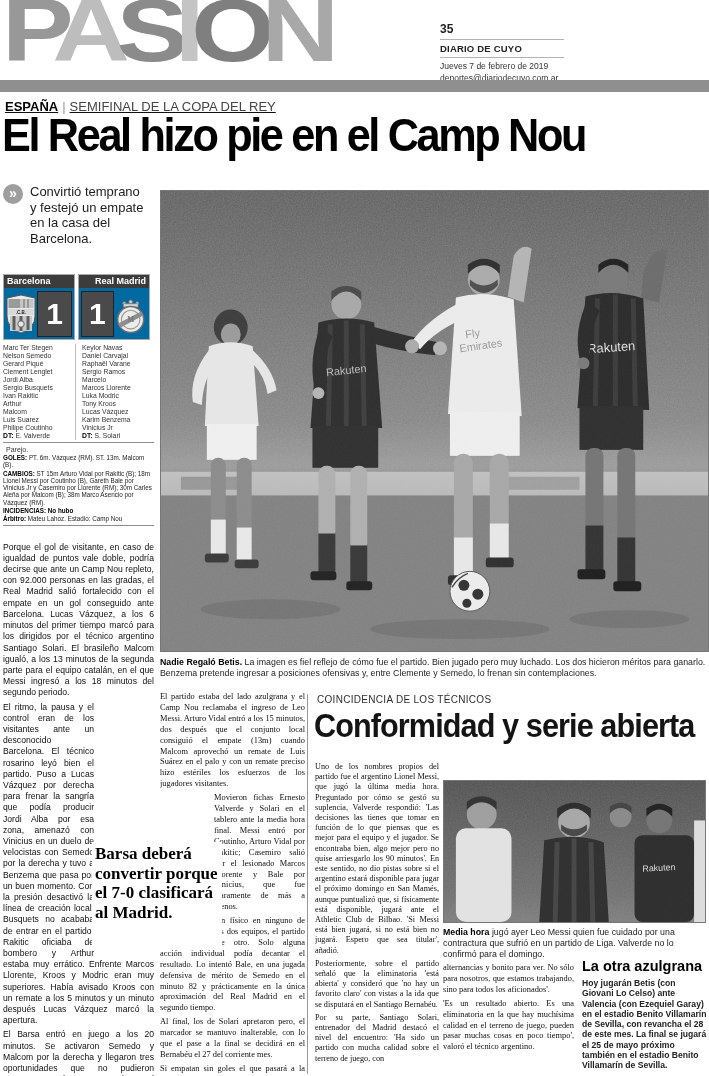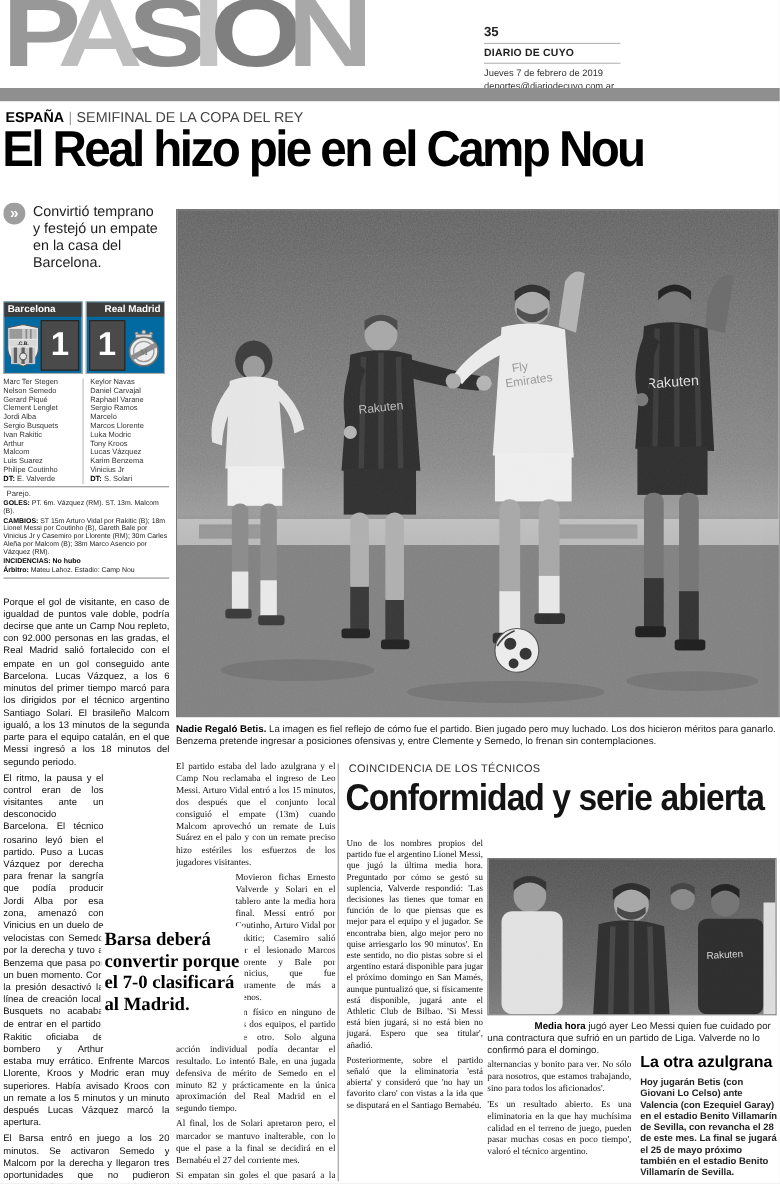--- a/index.html
+++ b/index.html
@@ -10,21 +10,21 @@
   .masthead{position:absolute;left:2px;top:-14px;font-weight:bold;font-size:96px;line-height:96px;
             letter-spacing:-12px;transform:scaleX(1.12) scaleY(0.92);transform-origin:top left;
             white-space:nowrap;z-index:2;}
   .hmeta{position:absolute;left:440px;top:22px;width:124px;font-size:8.5px;color:#222;}
   .hmeta .pn{font-size:12px;font-weight:bold;margin-bottom:2px;}
   .hmeta .nl{border-top:1px solid #b3b3b3;margin:3px 0;}
   .hmeta .np{font-weight:bold;font-size:9.5px;letter-spacing:.2px;}
   .hmeta .dt,.hmeta .em{font-size:8.5px;color:#333;margin-top:2px;}
   .graybar{position:absolute;left:0;top:80px;width:709px;height:12px;background:#8f8f8f;}
 
-  .kickline{position:absolute;left:5px;top:99px;font-size:13px;white-space:nowrap;}
+  .kickline{position:absolute;left:5px;top:99px;font-size:13px;white-space:nowrap;text-decoration:underline;}
   .kickline b{color:#000;}
   .kickline .sep{color:#999;margin:0 4px;}
   .kickline .rest{color:#444;}
   .headline{position:absolute;left:2px;top:108px;font-size:46px;font-weight:bold;letter-spacing:-2.5px;
             transform:scaleX(0.94);transform-origin:left;white-space:nowrap;color:#000;}
 
   
   .leftcol{position:absolute;left:3px;top:184px;width:151px;height:892px;overflow:hidden;}
   .leadrow{display:flex;height:90px;margin-bottom:0;}
   .badge{flex:0 0 20px;height:20px;border-radius:50%;background:#9e9e9e;color:#fff;
@@ -72,21 +72,21 @@
   
   .vrule{position:absolute;left:307px;top:694px;height:380px;border-left:1px solid #999;}
   .kick2{position:absolute;left:317px;top:694px;font-size:10px;color:#2e2e2e;letter-spacing:.3px;}
   .head2{position:absolute;left:314px;top:706px;font-size:34px;font-weight:bold;letter-spacing:-1px;
          transform:scaleX(0.9);transform-origin:left;white-space:nowrap;color:#141414;}
   .colA{position:absolute;left:315px;top:762px;width:124px;height:314px;overflow:hidden;
         font-family:"Liberation Serif",serif;font-size:8.2px;line-height:10.2px;text-align:justify;color:#0e0e0e;}
   .colA p{margin:0 0 3px 0;}
   .photo2{position:absolute;left:443px;top:780px;width:263px;height:143px;border:1px solid #777;box-sizing:border-box;}
   .cap2{position:absolute;left:443px;top:927px;width:263px;font-size:8.8px;line-height:10.8px;color:#222;}
-  .cap2 b{color:#000;margin-left:43px;}
+  .cap2 b{color:#000;}
   .colB{position:absolute;left:443px;top:963px;width:131px;height:113px;overflow:hidden;
         font-family:"Liberation Serif",serif;font-size:8.4px;line-height:10.9px;text-align:justify;color:#0e0e0e;}
   .colB p{margin:0 0 3px 0;}
   .sidebar{position:absolute;left:582px;top:958px;width:126px;height:118px;overflow:hidden;}
   .sbtitle{font-size:14.5px;font-weight:bold;color:#000;margin-bottom:4px;}
   .sbbody{font-size:8.6px;line-height:10.3px;font-weight:bold;color:#222;}
 </style>
 </head>
 <body>
 
@@ -326,20 +326,21 @@
   </div>
   <div class="pullquote">Barsa deberá convertir porque el 7-0 clasificará al Madrid.</div>
 
   <div class="vrule"></div>
   <div class="kick2">COINCIDENCIA DE LOS TÉCNICOS</div>
   <div class="head2">Conformidad y serie abierta</div>
 
   <div class="colA">
     <p>Uno de los nombres propios del partido fue el argentino Lionel Messi, que jugó la última media hora. Preguntado por cómo se gestó su suplencia, Valverde respondió: 'Las decisiones las tienes que tomar en función de lo que piensas que es mejor para el equipo y el jugador. Se encontraba bien, algo mejor pero no quise arriesgarlo los 90 minutos'. En este sentido, no dio pistas sobre si el argentino estará disponible para jugar el próximo domingo en San Mamés, aunque puntualizó que, si físicamente está disponible, jugará ante el Athletic Club de Bilbao. 'Si Messi está bien jugará, si no está bien no jugará. Espero que sea titular', añadió.</p>
     <p>Posteriormente, sobre el partido señaló que la eliminatoria 'está abierta' y consideró que 'no hay un favorito claro' con vistas a la ida que se disputará en el Santiago Bernabéu.</p>
+    <p>Por su parte, Santiago Solari, entrenador del Madrid destacó el nivel del encuentro: 'Ha sido un partido con mucha calidad sobre el terreno de juego, con</p>
   </div>
 
   <svg class="photo2" viewBox="0 0 263 143" preserveAspectRatio="none">
     <defs>
       <linearGradient id="crowd2" x1="0" y1="0" x2="0" y2="1">
         <stop offset="0" stop-color="#4f4f4f"></stop>
           <stop offset="0.8" stop-color="#6e6e6e"></stop>
         <stop offset="1" stop-color="#7c7c7c"></stop>
       </linearGradient>
       <filter id="grainB">

